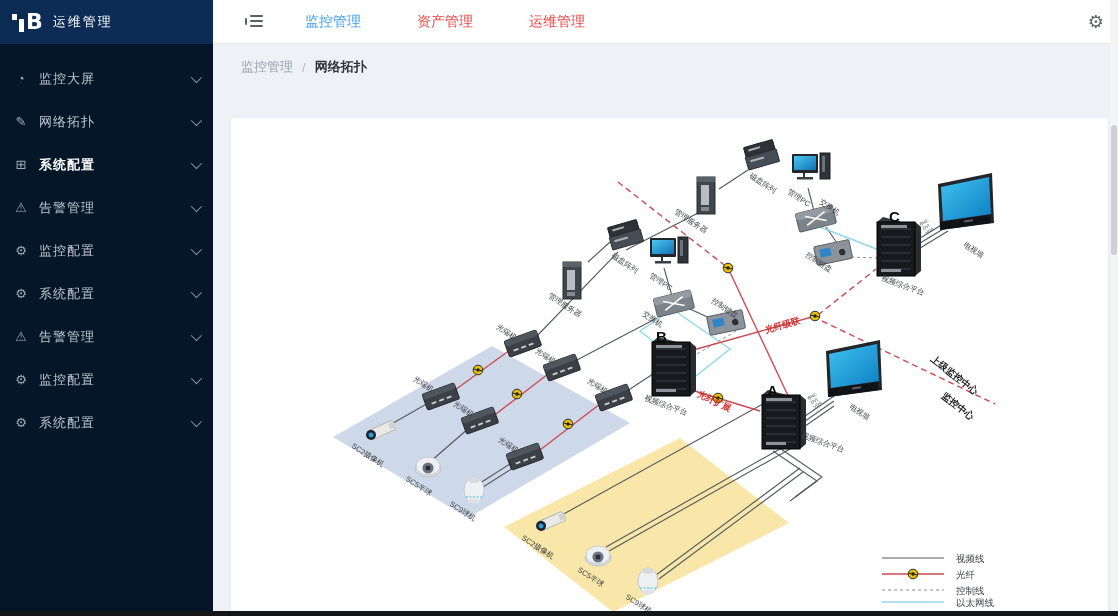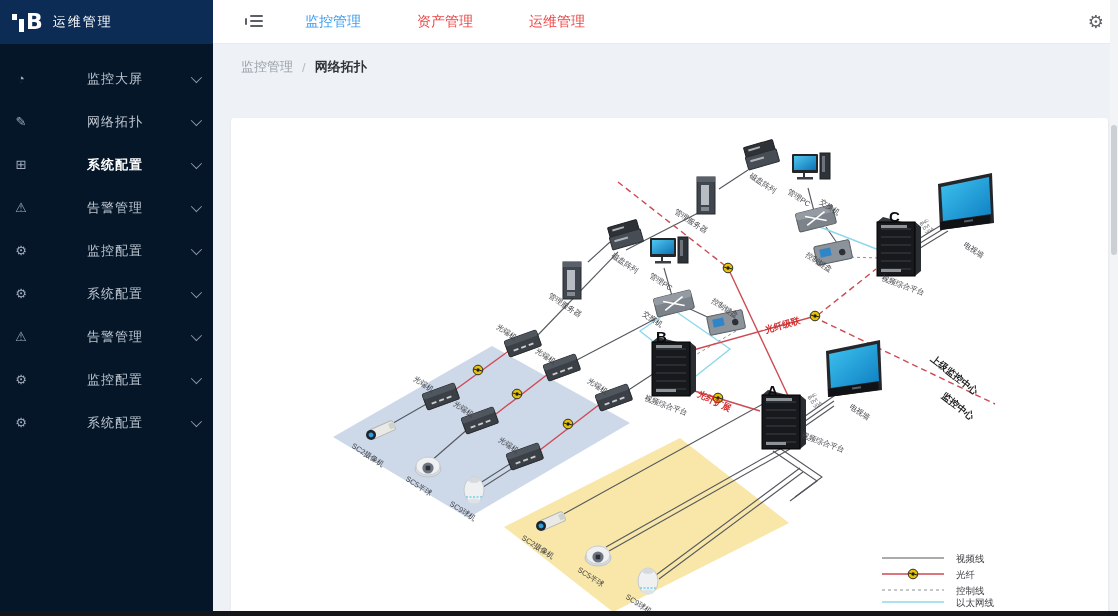--- a/index.html
+++ b/index.html
@@ -11,21 +11,21 @@
   .sidebar { position:absolute; left:0; top:0; width:213px; height:616px; background:#041628; z-index:3; }
   .sidebar-header { height:44px; background:#0d2c55; display:flex; align-items:center; padding-left:12px; }
   .logo { display:flex; align-items:flex-end; margin-right:10px; }
   .logo .bar1 { display:inline-block; width:5px; height:6px; background:#fff; margin-right:2px; margin-bottom:12px; }
   .logo .bar2 { display:inline-block; width:5px; height:13px; background:#fff; margin-right:2px; }
   .logo .bee { color:#fff; font-weight:bold; font-size:22px; line-height:20px; font-family:"DejaVu Sans",sans-serif; }
   .app-title { color:#fff; font-size:13px; letter-spacing:2px; }
   .menu { padding-top:13px; }
   .menu-item { height:43px; display:flex; align-items:center; padding:0 14px 0 13px; color:#bfc6d1; font-size:13px; cursor:pointer; }
   .menu-item .mi-icon { width:16px; font-size:13px; color:#9fa9b8; margin-right:10px; text-align:center; flex:none; }
-  .menu-item .mi-label { flex:1; letter-spacing:1px;text-align:center; }
+  .menu-item .mi-label { flex:1; letter-spacing:1px; }
   .menu-item.active .mi-label { color:#ffffff; font-weight:bold; }
   .chev { width:8px; height:8px; border-right:1.5px solid #8e98a6; border-bottom:1.5px solid #8e98a6;
           transform:rotate(45deg) translateY(-2px); flex:none; }
 
   
   .topbar { position:absolute; left:213px; top:0; width:905px; height:44px; background:#ffffff;
             border-bottom:1px solid #e8eaed; display:flex; align-items:center; z-index:2; }
   .fold { margin-left:32px; width:18px; height:13px; position:relative; cursor:pointer; }
   .fold i { position:absolute; left:5px; height:2px; width:13px; background:#5c6066; border-radius:1px; }
   .fold i:nth-child(1){top:0;} .fold i:nth-child(2){top:5px;} .fold i:nth-child(3){top:10px;}

